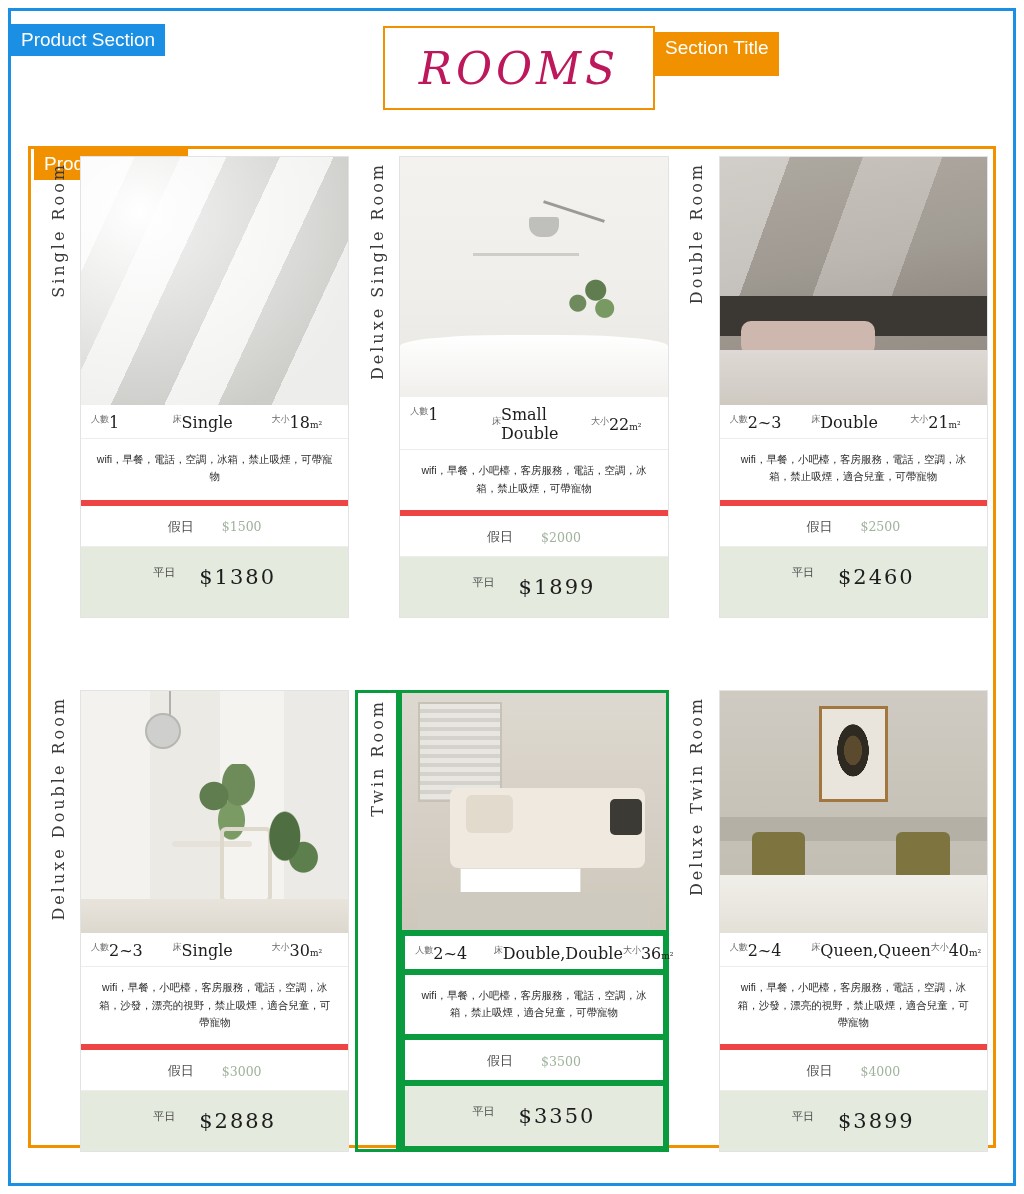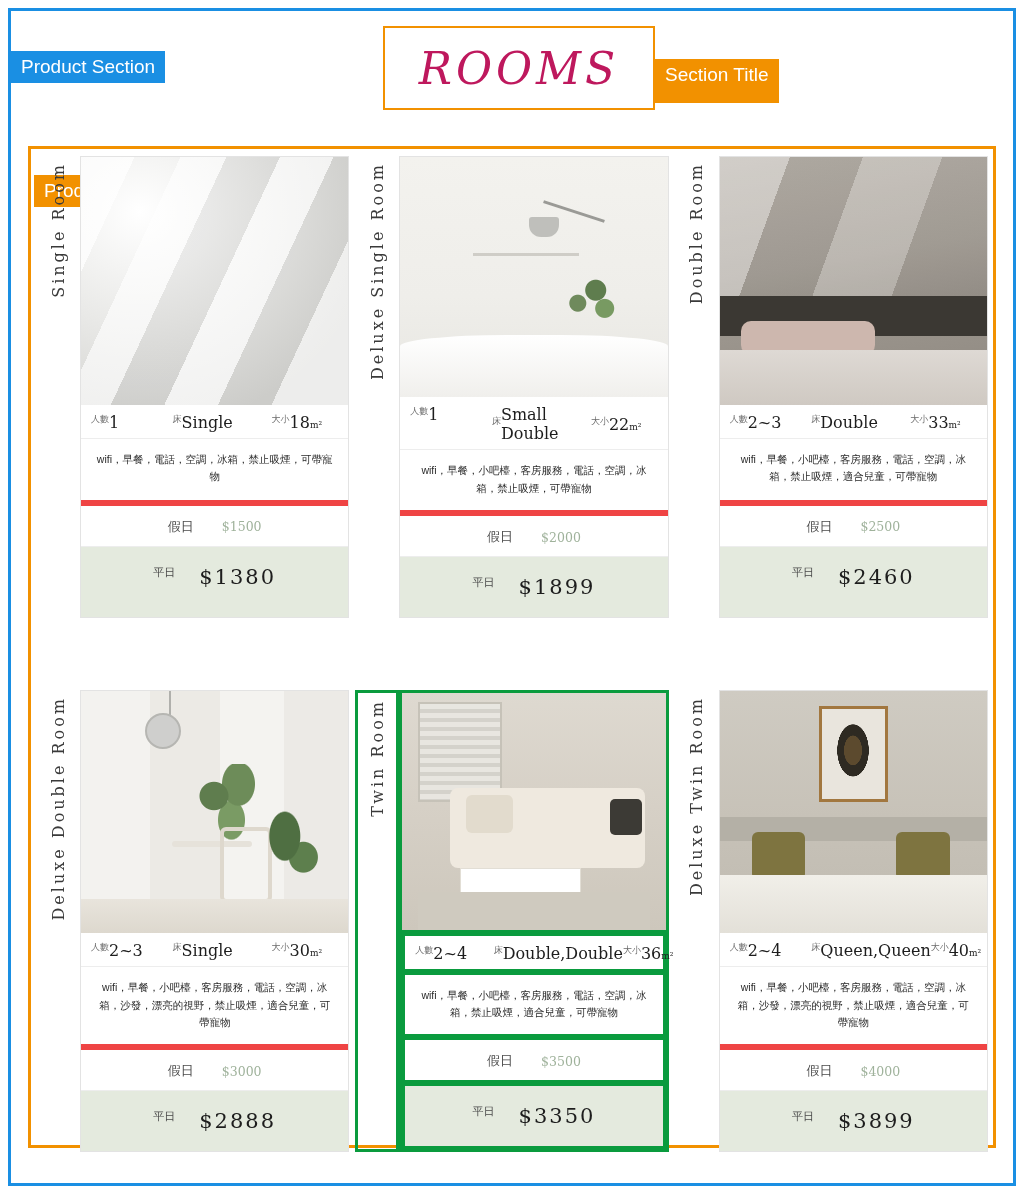--- a/index.html
+++ b/index.html
@@ -38,21 +38,20 @@
 
   
   .tag {
     position: absolute;
     color: #ffffff;
     font-size: 19px;
     line-height: 30px;
     padding: 0 10px;
     white-space: nowrap;
     font-family: "Liberation Sans", sans-serif;
-    margin-top: 27px;
   }
   .tag-blue { background: #1a8fe3; }
   .tag-orange { background: #f29100; }
   .tag-green { background: #0a9b3e; }
 
   #tag-product-section-top { left: 11px; top: 24px; height: 32px; line-height: 32px; }
   #tag-section-title { left: 655px; top: 32px; height: 44px; line-height: 32px; }
   #tag-product-section-inner { left: 34px; top: 148px; height: 32px; line-height: 32px; }
   #tag-product-item { left: 524px; top: 692px; height: 32px; line-height: 32px; }
 
@@ -461,21 +460,21 @@
           <div class="spec people">
             <div class="spec-k">人數</div>
             <div class="spec-v">2~3</div>
           </div>
           <div class="spec bed">
             <div class="spec-k">床</div>
             <div class="spec-v">Double</div>
           </div>
           <div class="spec size">
             <div class="spec-k">大小</div>
-            <div class="spec-v"><span>33</span><span class="unit">m²</span></div>
+            <div class="spec-v"><span>21</span><span class="unit">m²</span></div>
           </div>
         </div>
         <div class="amen">wifi，早餐，小吧檯，客房服務，電話，空調，冰箱，禁止吸煙，適合兒童，可帶寵物</div>
         <div class="price-holiday">
           <span class="lbl">假日</span>
           <span class="val">$2500</span>
         </div>
         <div class="price-weekday">
           <span class="lbl">平日</span>
           <span class="val">$2460</span>

